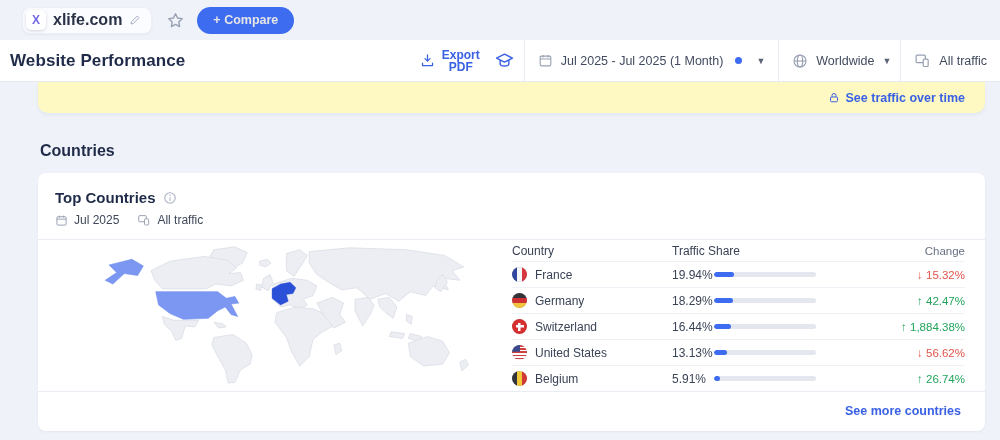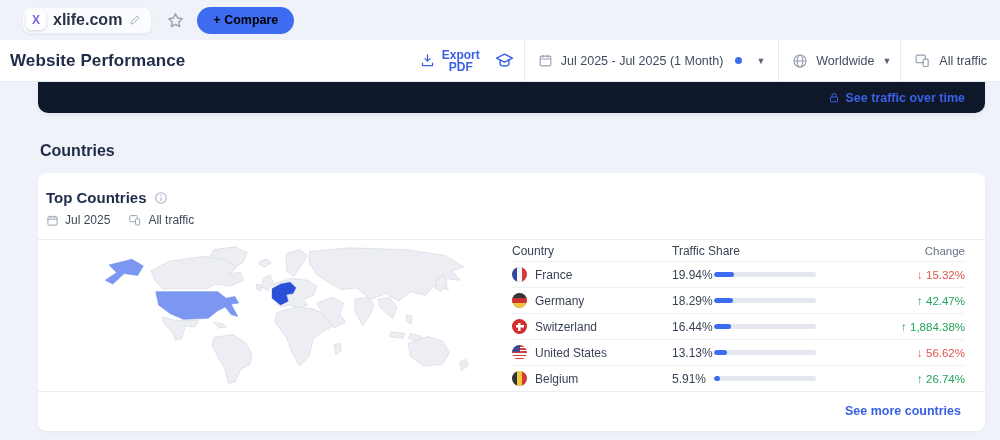--- a/index.html
+++ b/index.html
@@ -9,47 +9,47 @@
 
   
   .topbar { height:40px; display:flex; align-items:center; padding-left:22px; gap:12px; }
   .site-chip { display:flex; align-items:center; gap:7px; background:#fbfcff; border:1px solid #eceff6;
                border-radius:8px; padding:3px 10px 3px 3px; height:27px; box-shadow:0 1px 2px rgba(20,30,70,.05); cursor:pointer; }
   .favicon { width:20px; height:20px; background:#fff; border-radius:5px; box-shadow:0 1px 3px rgba(20,30,70,.18);
              display:flex; align-items:center; justify-content:center; font-size:12px; font-weight:bold; color:#7468e4; }
   .site-domain { font-size:16px; font-weight:600; color:#2a3247; }
   .edit-ic { color:#a7aec0; }
   .star-btn { color:#99a2b4; margin-left:2px; cursor:pointer; display:flex; }
-  .compare-btn { background:#3e6cf0; color:#000000; border:none; border-radius:15px; height:27px; padding:0 16px;
+  .compare-btn { background:#3e6cf0; color:#e5e5e5; border:none; border-radius:15px; height:27px; padding:0 16px;
                  font-size:12.5px; font-weight:600; font-family:inherit; display:flex; align-items:center; gap:6px; cursor:pointer; }
 
   
   .appheader { height:42px; background:#fff; border-bottom:1px solid #e7eaf1; display:flex; align-items:stretch; }
   .page-title { font-size:17px; font-weight:600; color:#1f2b49; align-self:center; padding-left:10px; flex:1; letter-spacing:.1px; }
   .hctl { display:flex; align-items:center; padding:0 13px; gap:8px; font-size:12.5px; color:#414b5f; cursor:pointer; }
   .hctl.bordered { border-left:1px solid #e7eaf1; }
   .export { color:#3a61e4; gap:7px; }
   .exp-txt { font-size:12px; font-weight:600; line-height:12px; text-align:center; }
   .exp-txt span { display:block; }
   .cap-ctl { padding:0 10px 0 2px; color:#3a61e4; }
   .gray-ic { color:#98a1b2; }
   .dot { width:7px; height:7px; border-radius:50%; background:#3e6cf0; margin-left:4px; }
   .caret { font-size:9px; color:#5c6575; margin-left:6px; }
   .region-ctl { width:122px; justify-content:flex-start; }
   .region-ctl .caret { margin-left:auto; }
 
   
-  .overview-card { margin:0 15px 0 38px; height:31px; background:#0f172a; border-radius:0 0 10px 10px;
+  .overview-card { margin:0 15px 0 38px; height:31px; background:#fef9c3; border-radius:0 0 10px 10px;
                    box-shadow:0 2px 4px rgba(25,35,70,.06); display:flex; align-items:center; justify-content:flex-end; padding-right:20px; }
   .lock-link { display:flex; align-items:center; gap:6px; color:#3a61e4; font-size:12.5px; font-weight:600; cursor:pointer; }
 
   
   .section-title { margin:29px 0 0 40px; font-size:16px; font-weight:600; color:#1f2b49; }
   .geo-card { margin:13px 15px 0 38px; height:258px; background:#fff; border-radius:8px; box-shadow:0 1px 3px rgba(15,25,60,.05); overflow:hidden; }
-  .card-head { padding:16px 20px 0 8px; height:66px; }
+  .card-head { padding:16px 20px 0 17px; height:66px; }
   .card-title-row { display:flex; align-items:center; gap:7px; }
   .card-title { font-size:15px; font-weight:700; color:#1f2b49; }
   .info-ic { color:#a9b1c2; cursor:pointer; display:flex; }
   .card-filters { display:flex; align-items:center; gap:6px; margin-top:7px; color:#3f4859; font-size:12px; }
   .card-filters .sep { width:6px; }
   .card-body { display:flex; height:152px; border-top:1px solid #e9edf3; }
   .map-pane { width:470px; display:flex; align-items:center; justify-content:center; }
   .table-pane { flex:1; padding:0 20px 0 4px; }
 
   

